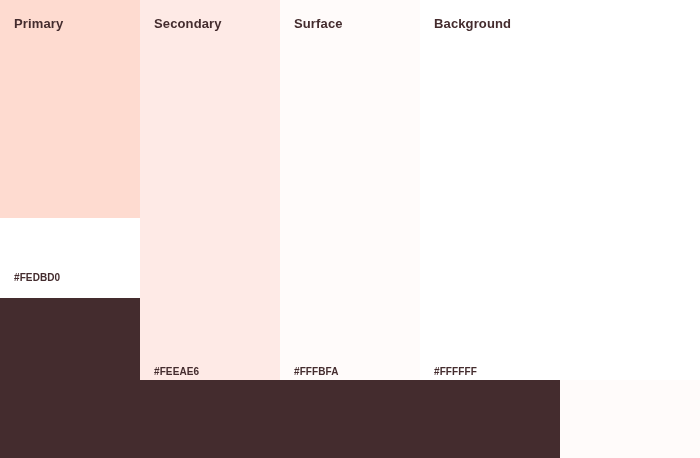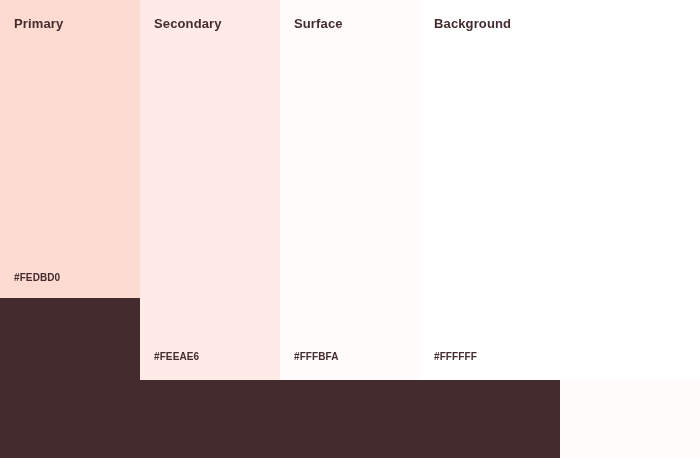--- a/index.html
+++ b/index.html
@@ -50,29 +50,29 @@
     position: absolute;
     left: 14px;
     font-size: 10px;
     font-weight: bold;
     letter-spacing: 0.01em;
     line-height: 16px;
     white-space: nowrap;
   }
 
   
-  #col-primary .swatch        { top: 0;   height: 298px; }
+  #col-primary .swatch        { top: 0;   height: 218px; }
   #col-primary .name-top      { top: 16px; }
   #col-primary .hex-top       { top: 270px; }
   #col-primary .variant       { top: 298px; height: 82px; }
 
   
   .col-tall .swatch      { top: 0;   height: 380px; }
   .col-tall .name-top    { top: 16px; }
-  .col-tall .hex-top     { top: 349px; }
+  .col-tall .hex-top     { top: 364px; }
 
   
   .on-row       { top: 380px; height: 78px; }
 </style>
 </head>
 <body>
 
 <div class="palette">
 
   <div class="column" id="col-primary" style="left:0px">

